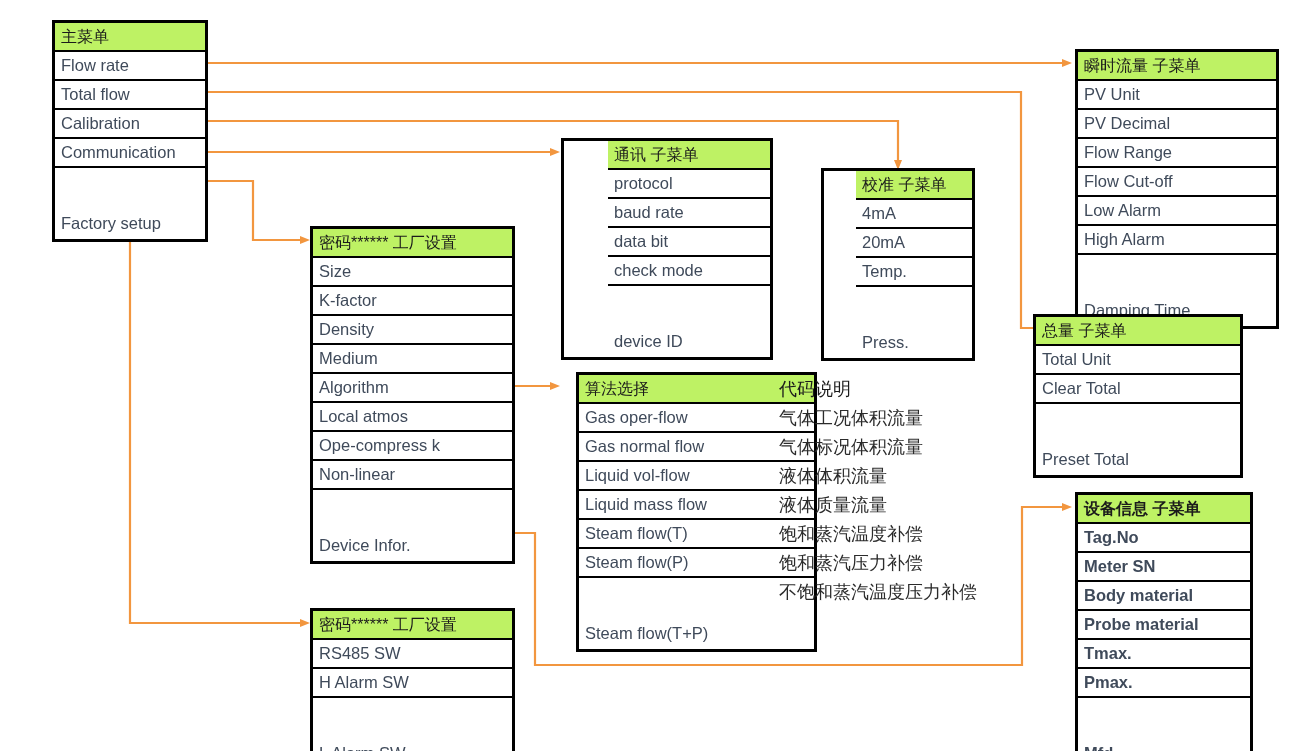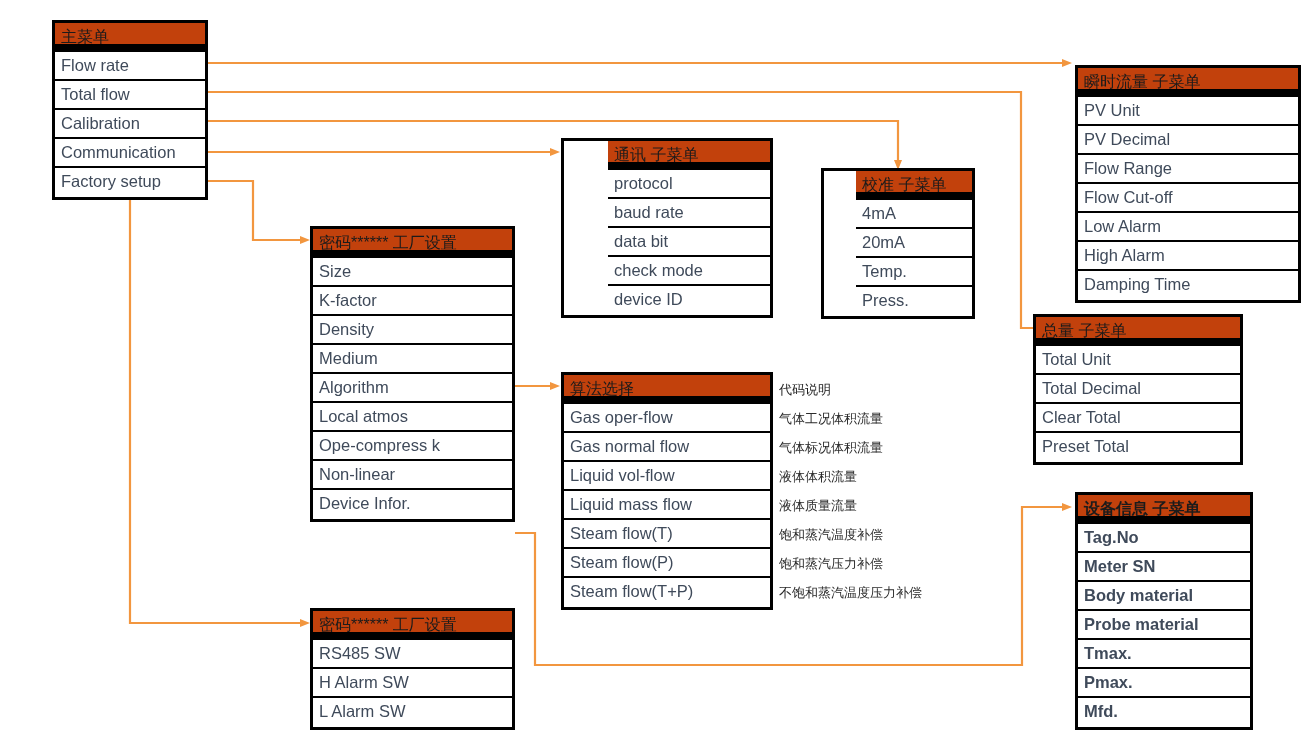--- a/index.html
+++ b/index.html
@@ -21,36 +21,36 @@
     height:29px;
     line-height:26px;
     box-sizing:border-box;
     border-bottom:2px solid #000000;
     padding-left:6px;
     font-size:16.5px;
     color:#3f4a5a;
     white-space:nowrap;
     overflow:hidden;
   }
-  .menu-row:last-child{border-bottom:none;}
+  .menu-row:last-child{border-bottom:none;margin-top:42px;}
   .menu-row.header{
-    background:#c2410c;
+    background:#bef264;
     color:#1b1b1b;
-    border-bottom:8px solid #000000;
+    border-bottom:2px solid #000000;
   }
   .menu-row.header .cn{font-size:16px;}
 
   .note-col{
     position:absolute;
     z-index:2;
   }
   .note-row{
     height:29px;
     line-height:29px;
-    font-size:13px;
+    font-size:18px;
     color:#2b2b2b;
     white-space:nowrap;
     padding-left:4px;
   }
   .note-row.note-header{color:#1b1b1b;}
 </style>
 </head>
 <body>
 
 <div id="canvas">
@@ -133,21 +133,21 @@
   <div class="menu-box" style="left:821px; top:168px; width:154px;padding-left:32px;">
     <div class="menu-row header">
       <span class="cn">校准 子菜单</span>
     </div>
     <div class="menu-row">4mA</div>
     <div class="menu-row">20mA</div>
     <div class="menu-row">Temp.</div>
     <div class="menu-row">Press.</div>
   </div>
 
-  <div class="menu-box" style="left:561px; top:372px; width:212px;">
+  <div class="menu-box" style="left:576px; top:372px; width:241px;">
     <div class="menu-row header">
       <span class="cn">算法选择</span>
     </div>
     <div class="menu-row">Gas oper-flow</div>
     <div class="menu-row">Gas normal flow</div>
     <div class="menu-row">Liquid vol-flow</div>
     <div class="menu-row">Liquid mass flow</div>
     <div class="menu-row">Steam flow(T)</div>
     <div class="menu-row">Steam flow(P)</div>
     <div class="menu-row">Steam flow(T+P)</div>
@@ -157,39 +157,38 @@
     <div class="note-row note-header">代码说明</div>
     <div class="note-row">气体工况体积流量</div>
     <div class="note-row">气体标况体积流量</div>
     <div class="note-row">液体体积流量</div>
     <div class="note-row">液体质量流量</div>
     <div class="note-row">饱和蒸汽温度补偿</div>
     <div class="note-row">饱和蒸汽压力补偿</div>
     <div class="note-row">不饱和蒸汽温度压力补偿</div>
   </div>
 
-  <div class="menu-box" style="left:1075px; top:65px; width:226px;">
+  <div class="menu-box" style="left:1075px; top:49px; width:204px;">
     <div class="menu-row header">
       <span class="cn">瞬时流量 子菜单</span>
     </div>
     <div class="menu-row">PV Unit</div>
     <div class="menu-row">PV Decimal</div>
     <div class="menu-row">Flow Range</div>
     <div class="menu-row">Flow Cut-off</div>
     <div class="menu-row">Low Alarm</div>
     <div class="menu-row">High Alarm</div>
     <div class="menu-row">Damping Time</div>
   </div>
 
   <div class="menu-box" style="left:1033px; top:314px; width:210px;">
     <div class="menu-row header">
       <span class="cn">总量 子菜单</span>
     </div>
     <div class="menu-row">Total Unit</div>
-    <div class="menu-row">Total Decimal</div>
     <div class="menu-row">Clear Total</div>
     <div class="menu-row">Preset Total</div>
   </div>
 
   <div class="menu-box" style="left:1075px; top:492px; width:178px;font-weight:bold;">
     <div class="menu-row header">
       <span class="cn">设备信息 子菜单</span>
     </div>
     <div class="menu-row">Tag.No</div>
     <div class="menu-row">Meter SN</div>

